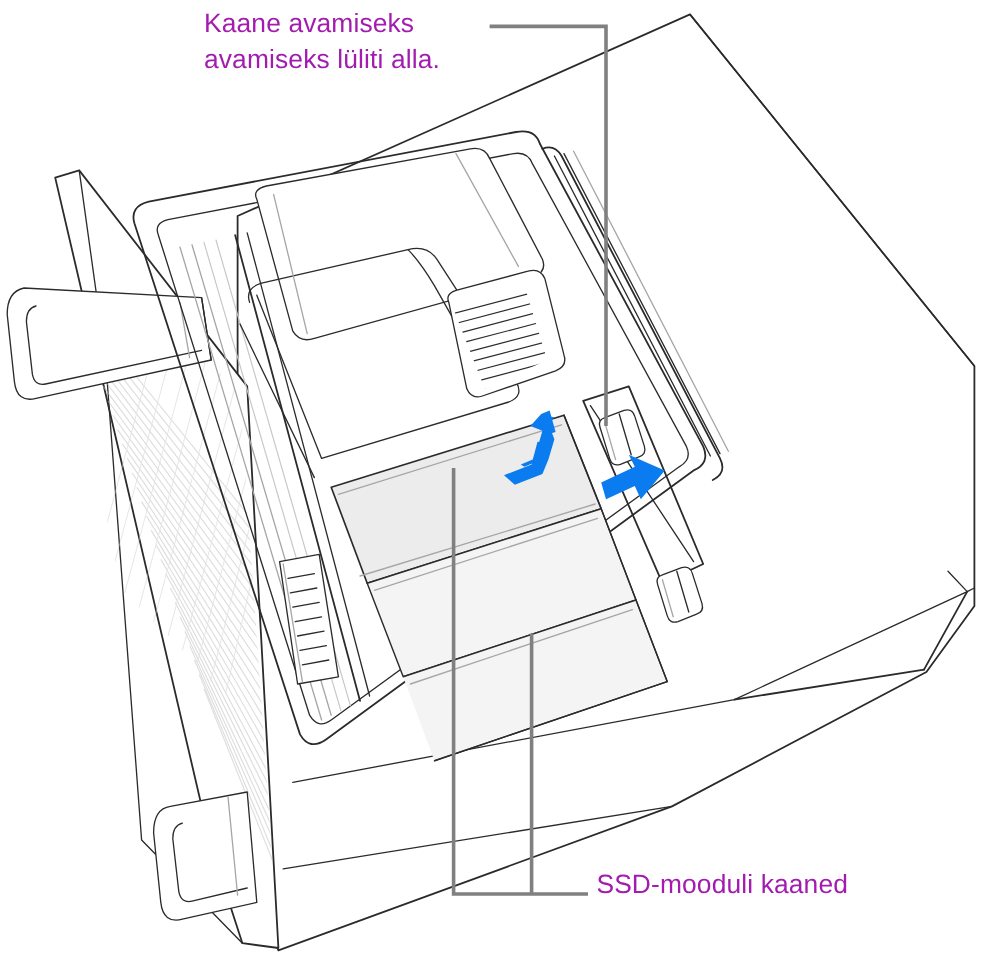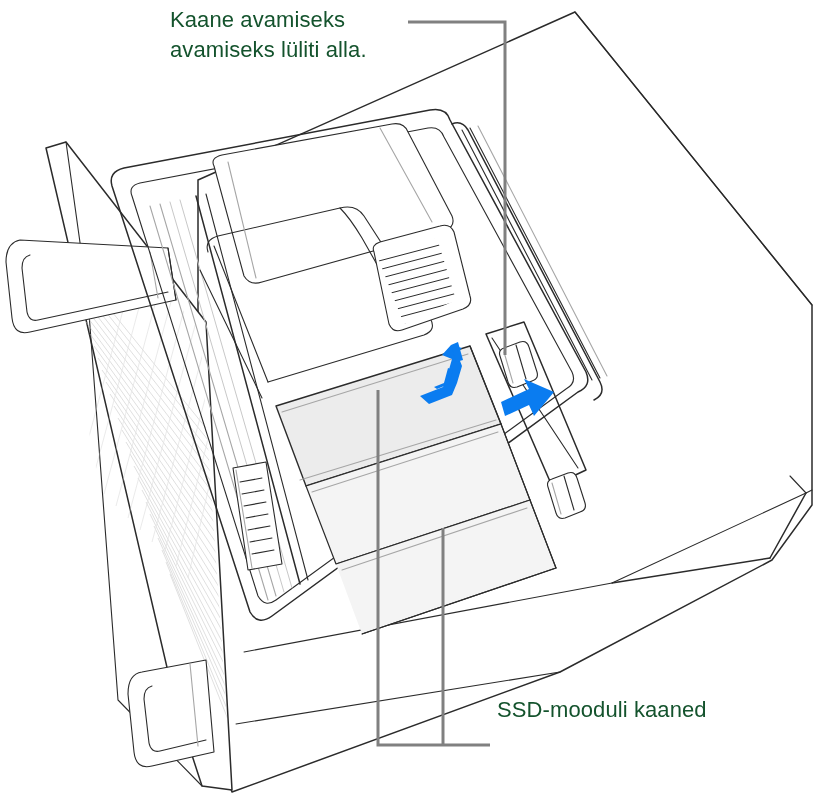--- a/index.html
+++ b/index.html
@@ -25,35 +25,35 @@
   #figure-svg {
     position: absolute;
     left: 0;
     top: 0;
     width: 819px;
     height: 798px;
     display: block;
   }
   .callout-text {
     position: absolute;
-    color: #14532d;
+    color: #a21caf;
     font-family: "Liberation Sans", sans-serif;
     font-size: 22px;
     line-height: 30px;
     white-space: pre;
     letter-spacing: 0.1px;
   }
   #callout-latch-text {
     left: 170px;
     top: 5px;
     text-align: left;
   }
   #callout-ssd-text {
     left: 497px;
-    top: 695px;
+    top: 722px;
     text-align: right;
   }
 </style>
 </head>
 <body>
 
 <div id="figure-root">
 
   <svg id="figure-svg" viewBox="0 0 819 798" xmlns="http://www.w3.org/2000/svg">
 

